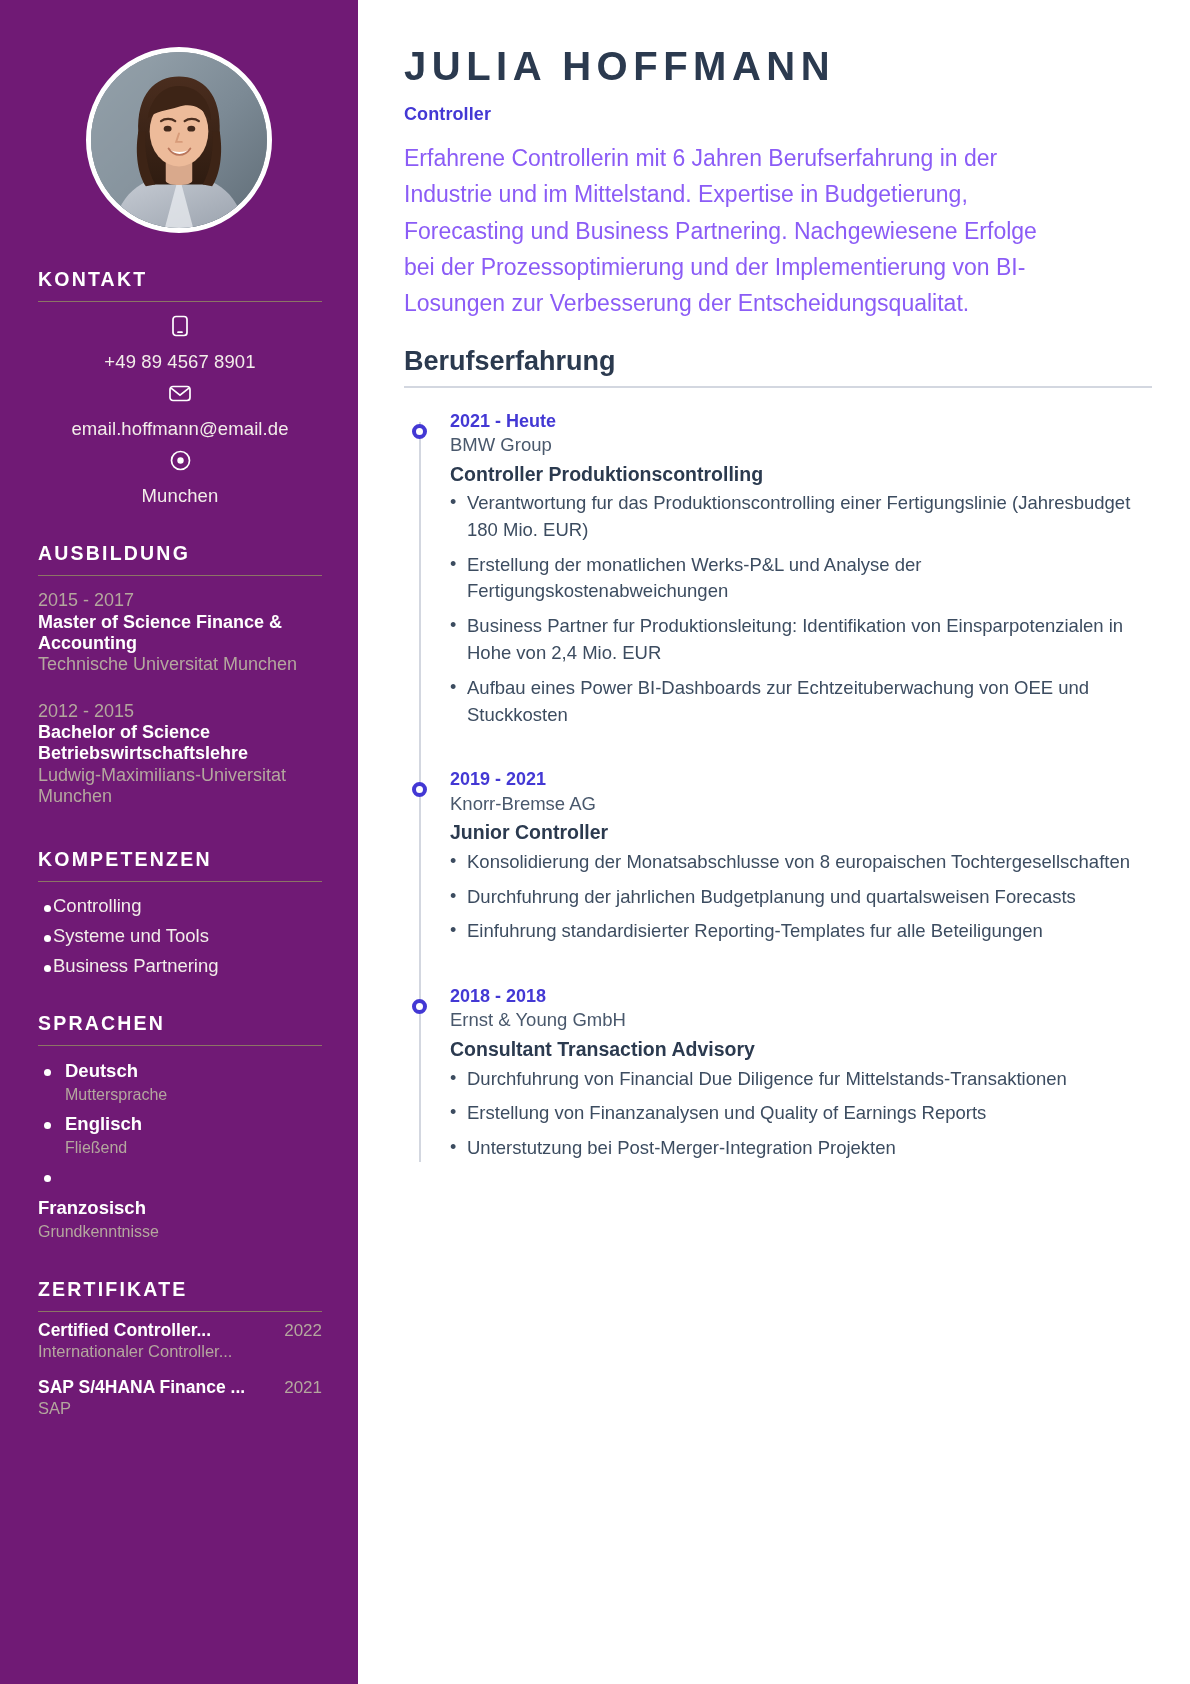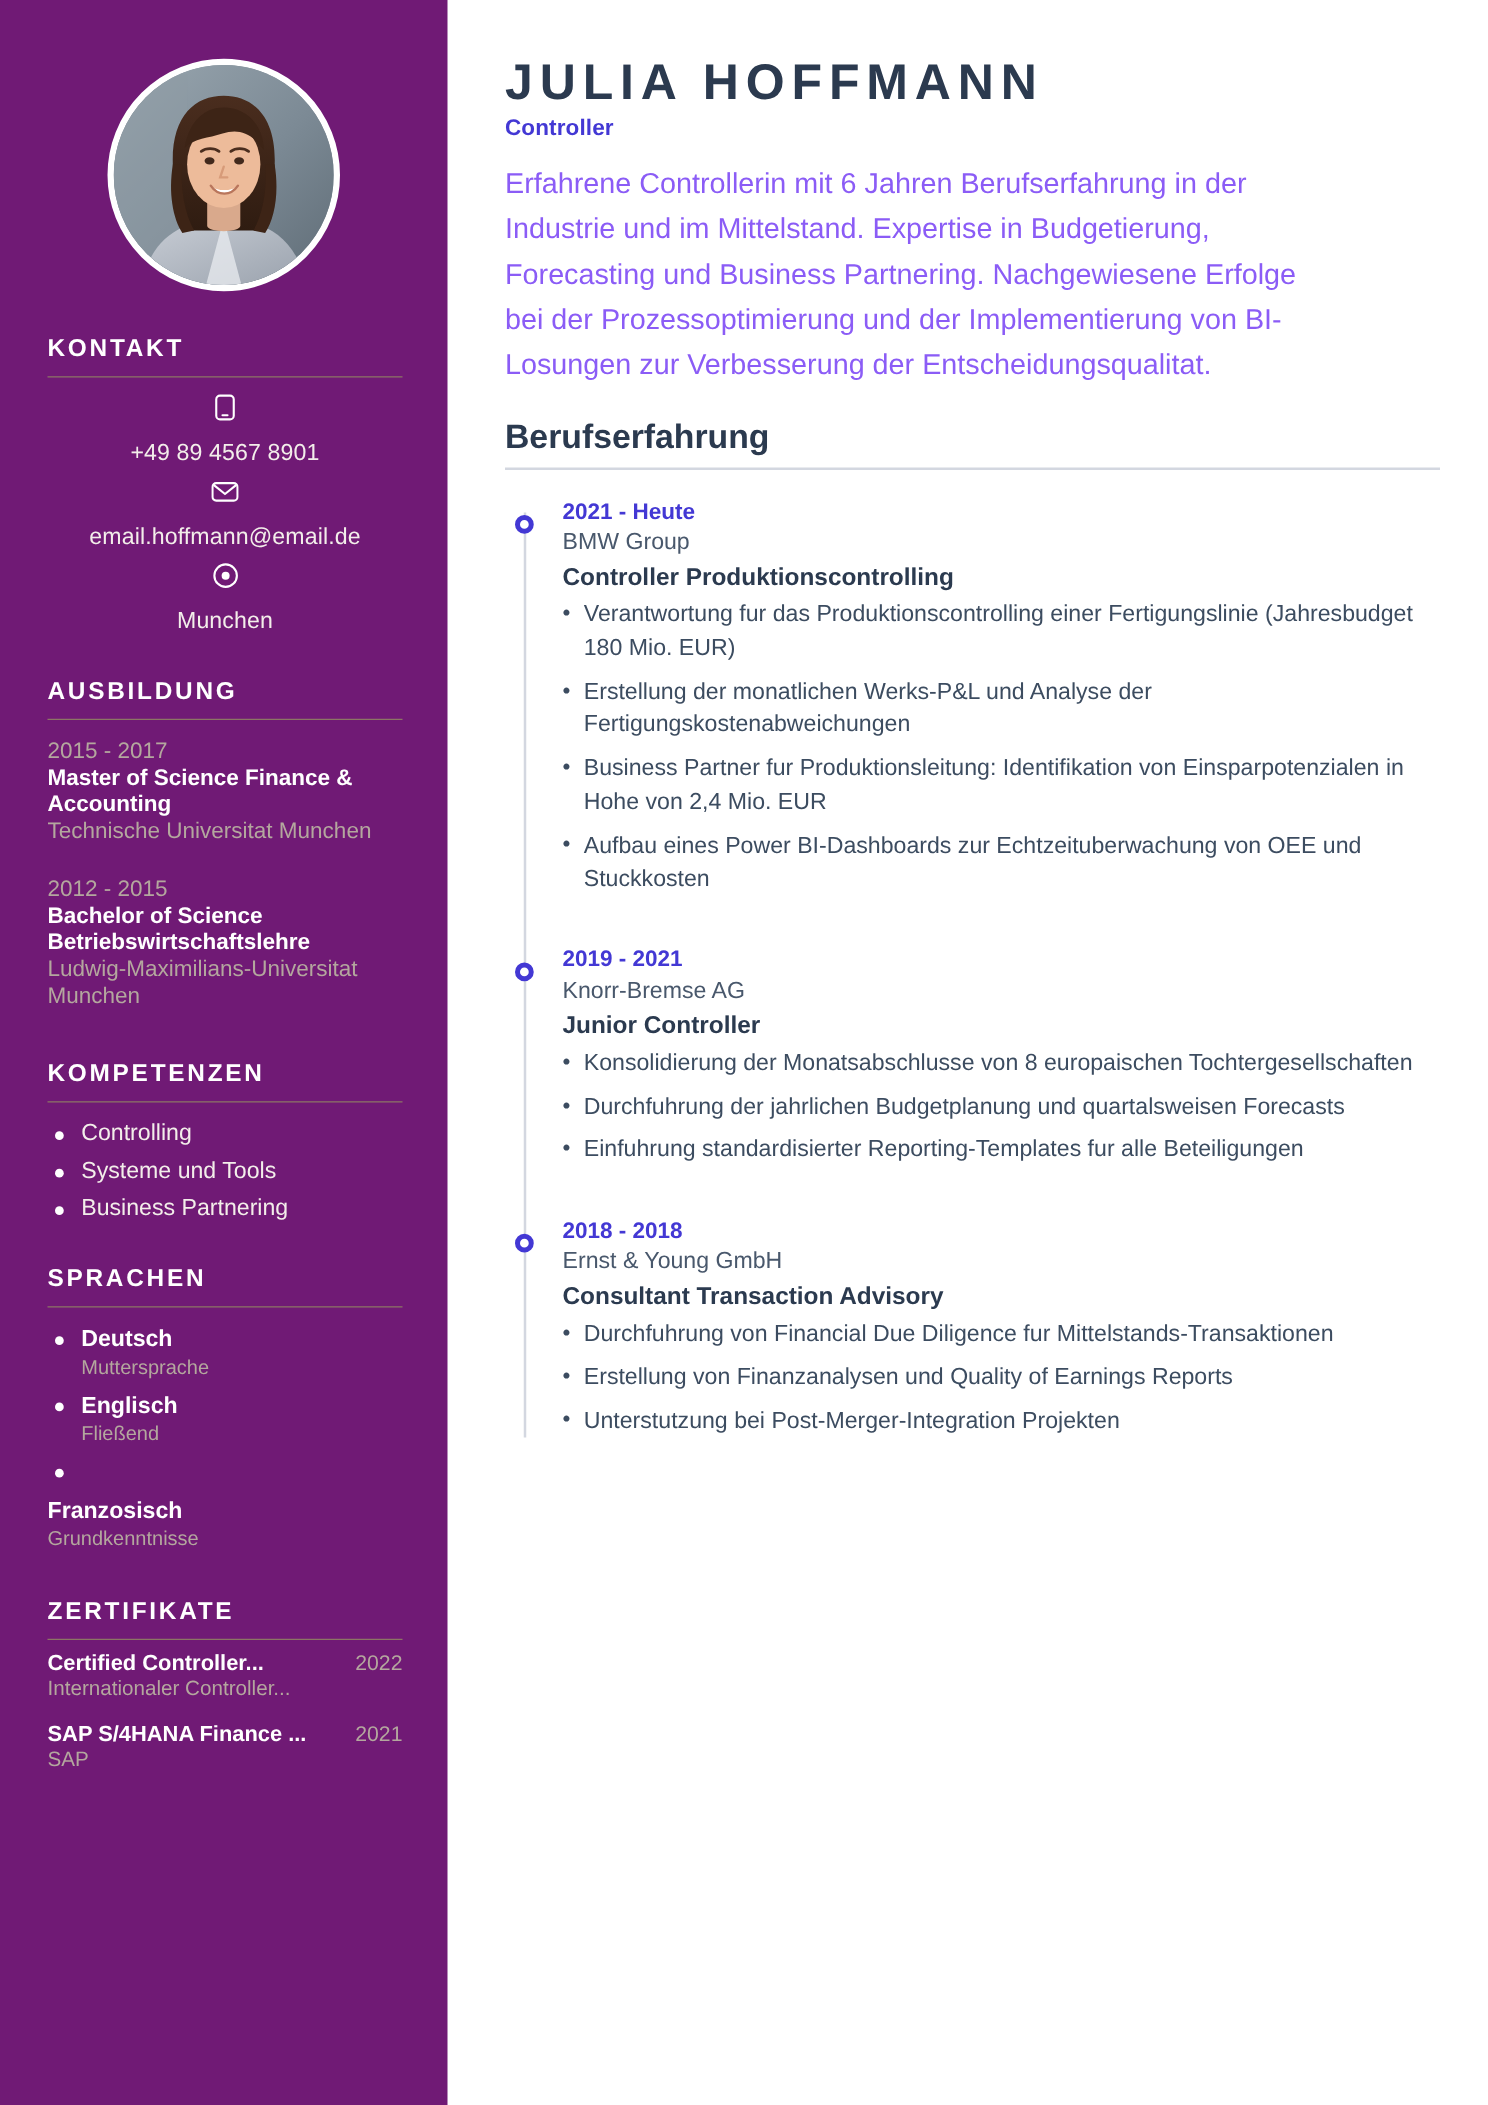--- a/index.html
+++ b/index.html
@@ -103,21 +103,21 @@
     font-size: 18px;
     color: #b4a79e;
     line-height: 1.2;
   }
 
   
   .bullet-list { list-style: none; margin-top: 2px; }
   .bullet-li {
     display: flex;
     align-items: flex-start;
-    gap: 14px;
+    gap: 2px;
     margin-bottom: 8px;
   }
   .dot {
     width: 7px; height: 7px;
     min-width: 7px;
     border-radius: 50%;
     background: #ffffff;
     margin-top: 10px;
     margin-left: 6px;
   }
@@ -162,21 +162,21 @@
     font-size: 40px;
     font-weight: bold;
     letter-spacing: 5.5px;
     color: #2b3a4f;
     line-height: 1.1;
   }
   .role {
     font-size: 18px;
     font-weight: bold;
     color: #4338d4;
-    margin-top: 4px;
+    margin-top: 16px;
     letter-spacing: 0.1px;
   }
   .summary {
     font-size: 23px;
     color: #8b5cf6;
     line-height: 1.58;
     margin-top: 15px;
     max-width: 650px;
   }
 

